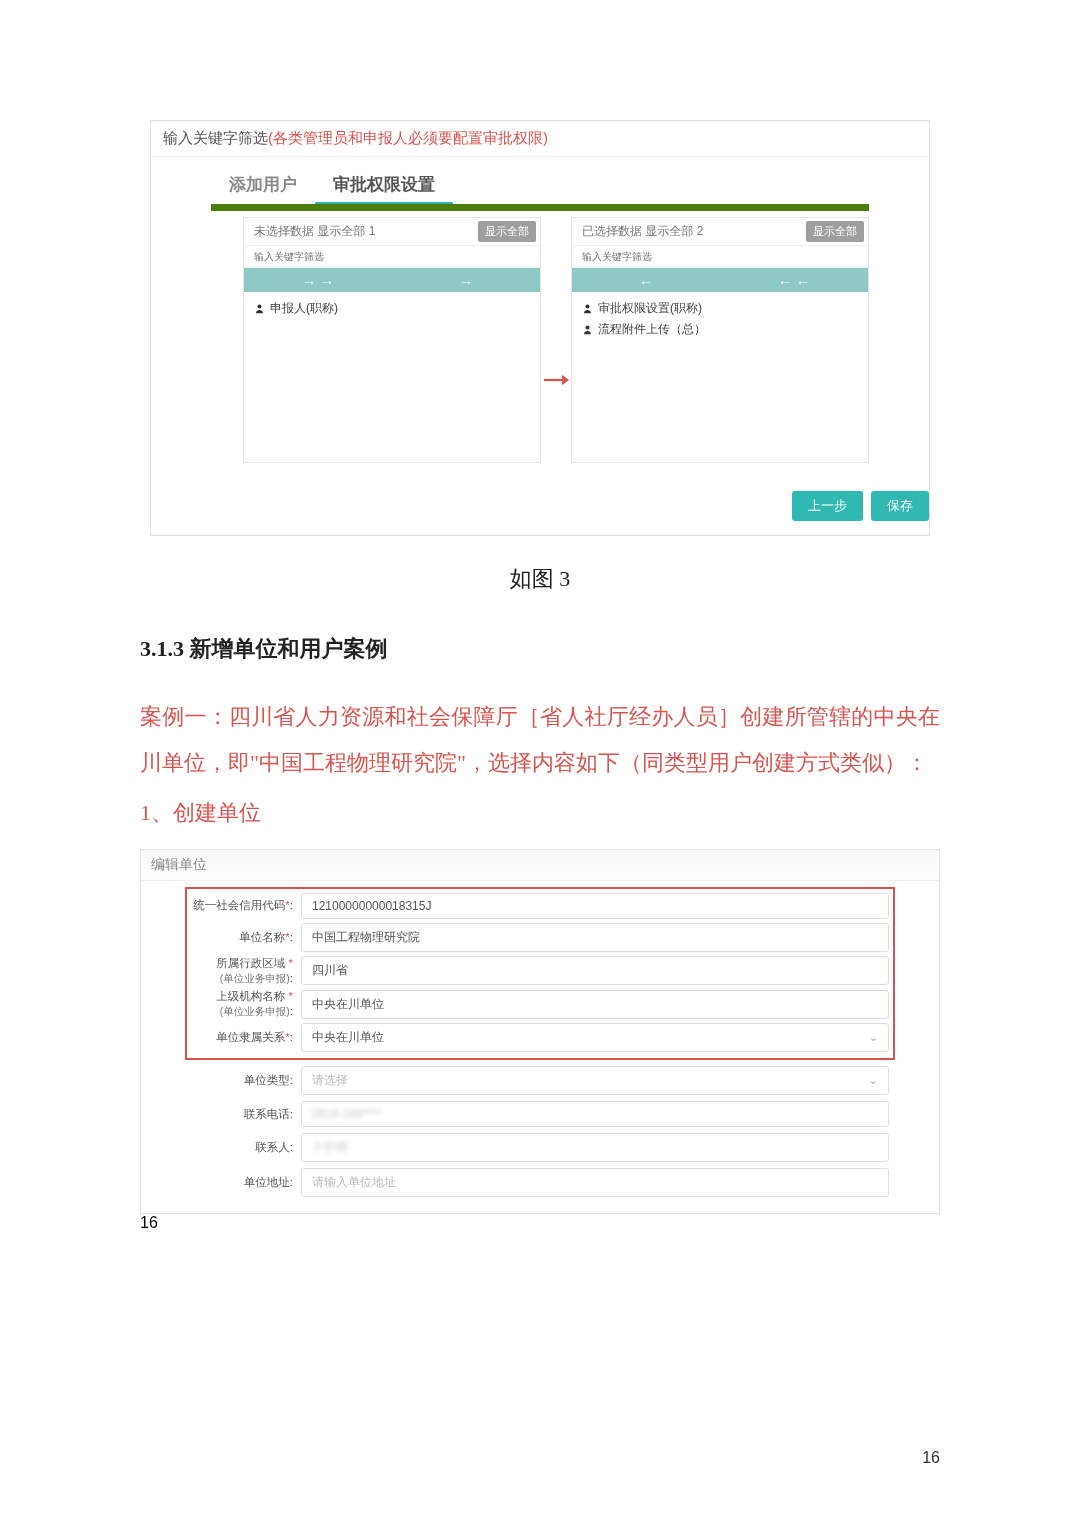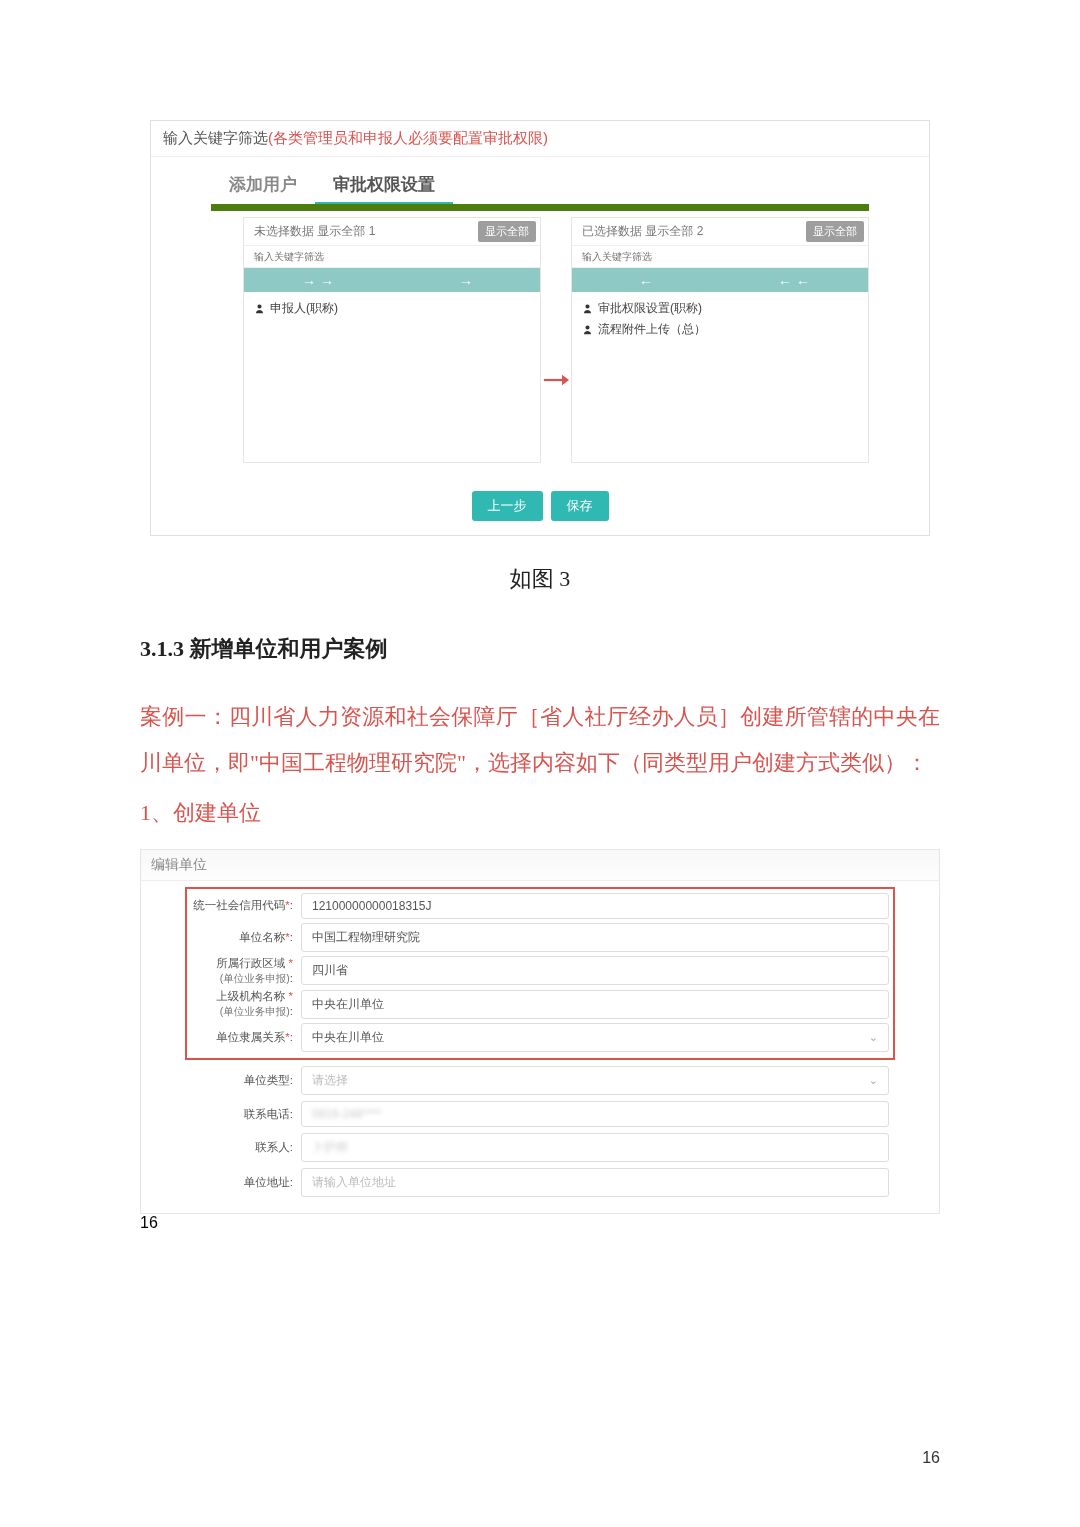--- a/index.html
+++ b/index.html
@@ -85,21 +85,21 @@
     .mid-arrow {
       width: 30px;
       display: flex;
       align-items: center;
       justify-content: center;
       padding-top: 80px;
     }
     .mid-arrow svg { width: 26px; height: 18px; }
     .dialog-actions {
       display: flex;
-      justify-content: center;
+      justify-content: flex-end;
       gap: 8px;
       padding: 8px 0 14px 0;
     }
     .btn-teal {
       background: #30b8b2;
       color: #fff;
       font-size: 13px;
       padding: 6px 16px;
       border-radius: 3px;
       border: none;

